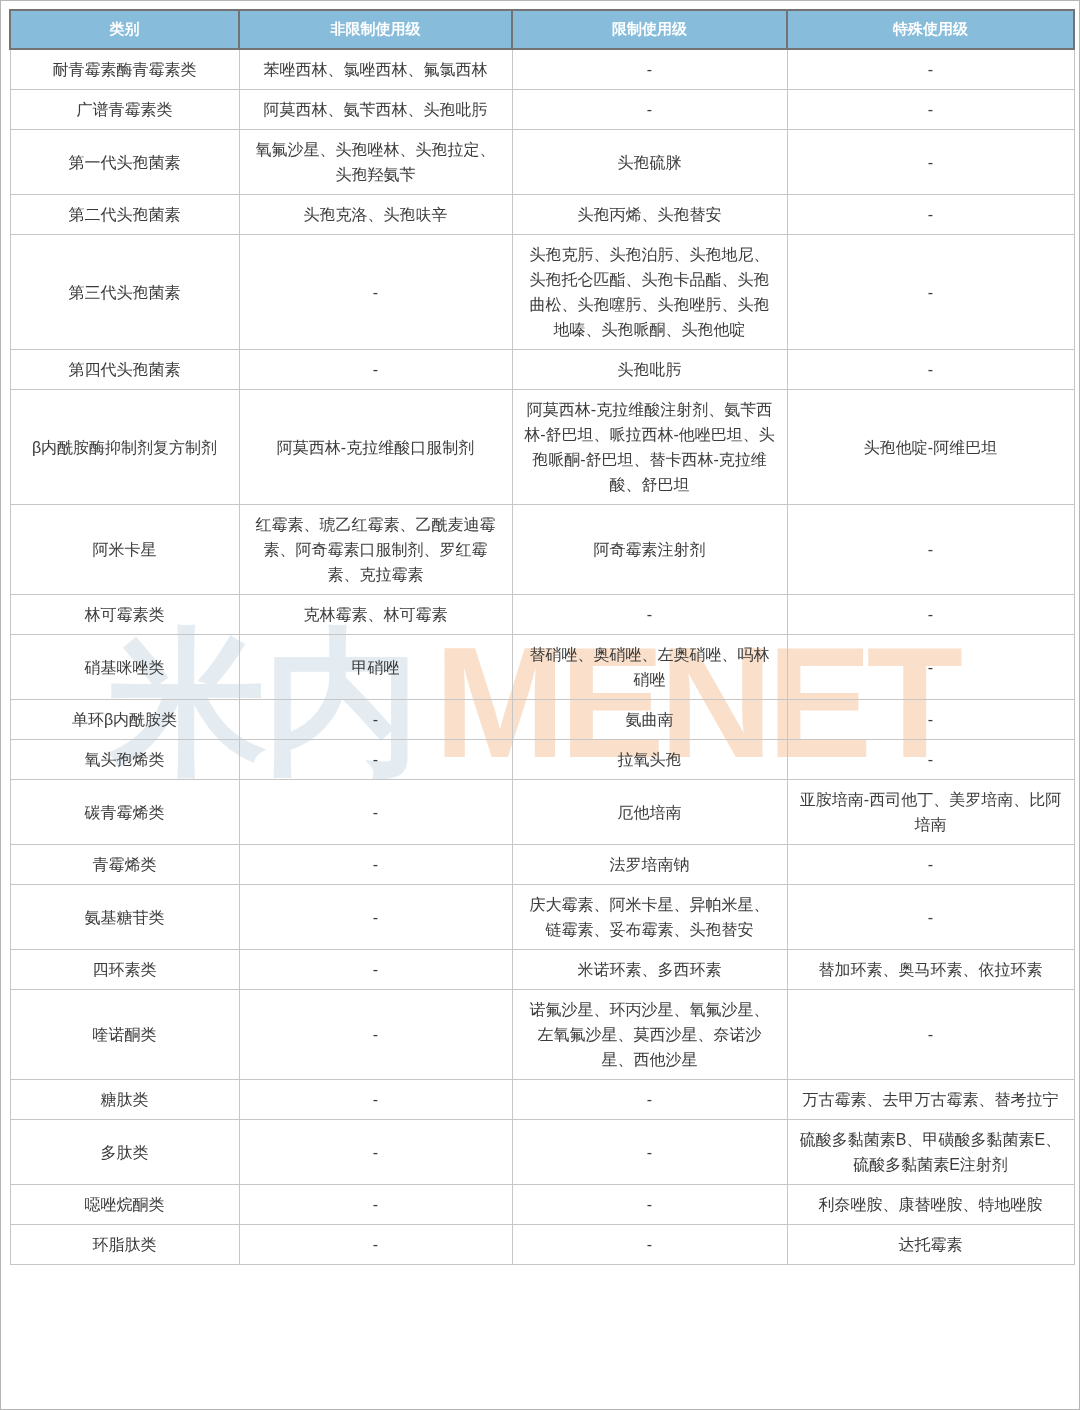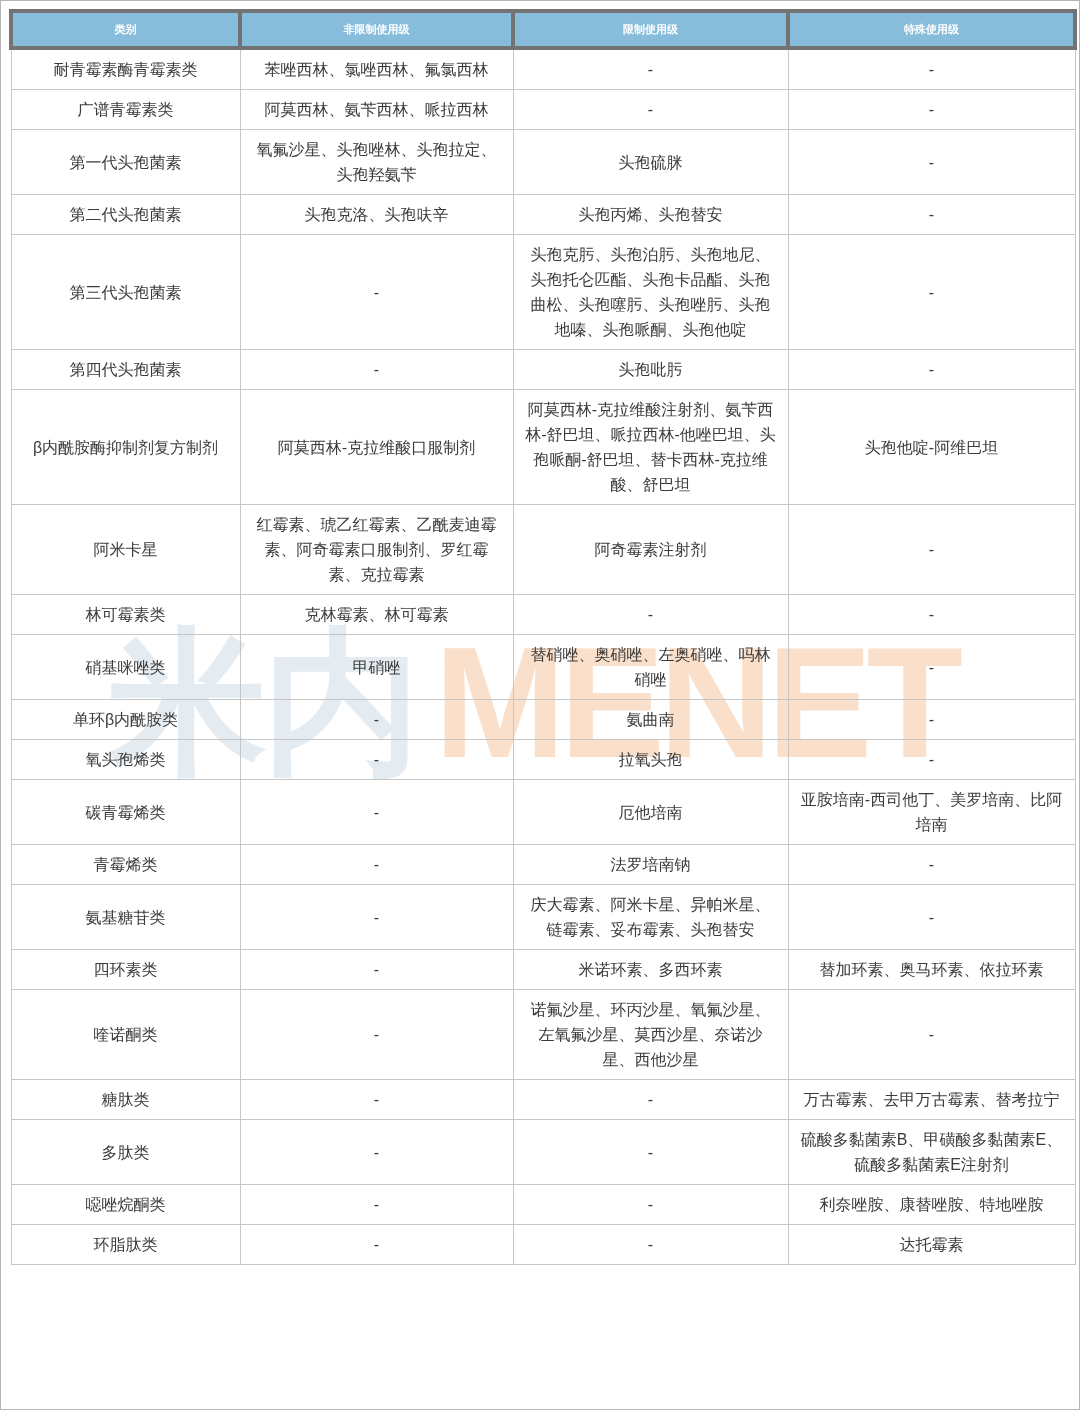--- a/index.html
+++ b/index.html
@@ -47,24 +47,24 @@
     position: relative;
     z-index: 2;
     width: 1064px;
     table-layout: fixed;
     border-collapse: collapse;
     background: transparent;
   }
   thead th {
     background: var(--header-bg);
     color: var(--header-text);
-    font-size: 11px;
+    font-size: 15px;
     font-weight: bold;
     padding: 9px 4px;
-    border: 4px solid #737373;
+    border: 2px solid #737373;
     text-align: center;
   }
   tbody td {
     border: 1px solid var(--border);
     font-size: 16px;
     line-height: 25px;
     padding: 7px 10px;
     text-align: center;
     vertical-align: middle;
     background: transparent;
@@ -99,21 +99,21 @@
 
     <tr>
       <td class="c-cat">耐青霉素酶青霉素类</td>
       <td class="c-unres">苯唑西林、氯唑西林、氟氯西林</td>
       <td class="c-res">-</td>
       <td class="c-spec">-</td>
     </tr>
 
     <tr>
       <td class="c-cat">广谱青霉素类</td>
-      <td class="c-unres">阿莫西林、氨苄西林、哌拉西林</td>
+      <td class="c-unres">阿莫西林、氨苄西林、头孢吡肟</td>
       <td class="c-res">-</td>
       <td class="c-spec">-</td>
     </tr>
 
     <tr>
       <td class="c-cat">第一代头孢菌素</td>
       <td class="c-unres">氧氟沙星、头孢唑林、头孢拉定、头孢羟氨苄</td>
       <td class="c-res">头孢硫脒</td>
       <td class="c-spec">-</td>
     </tr>

